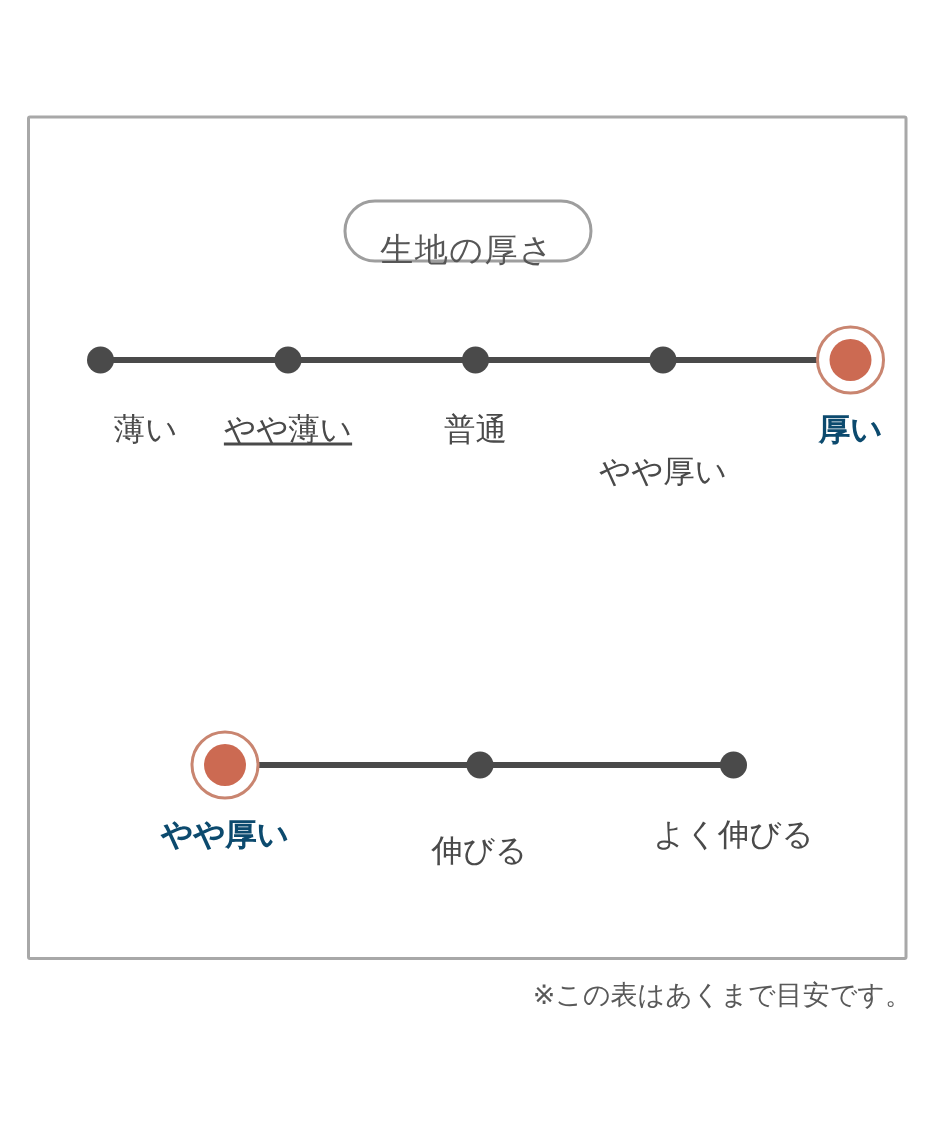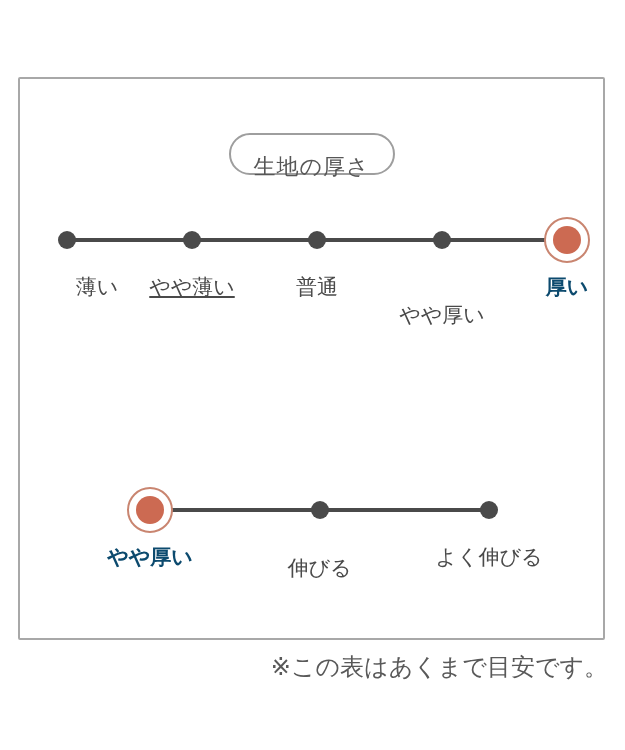--- a/index.html
+++ b/index.html
@@ -105,21 +105,21 @@
   }
   .slabel.selected {
     font-weight: 700;
     color: #0c4a6e;
   }
 
   .footnote {
     position: absolute;
     right: 17px;
     top: 651px;
-    font-size: 24px;
+    font-size: 18px;
     color: #595959;
     white-space: nowrap;
   }
 </style>
 </head>
 <body style="--accent: #cc6a52; --accent-ring: #c98570; --dot: #4a4a4a; --text: #4a4a4a; --pill-border: #9e9e9e; --panel-border: #a8a8a8;">
 
 <div class="panel">
 
   <div class="pill pill-thickness">

